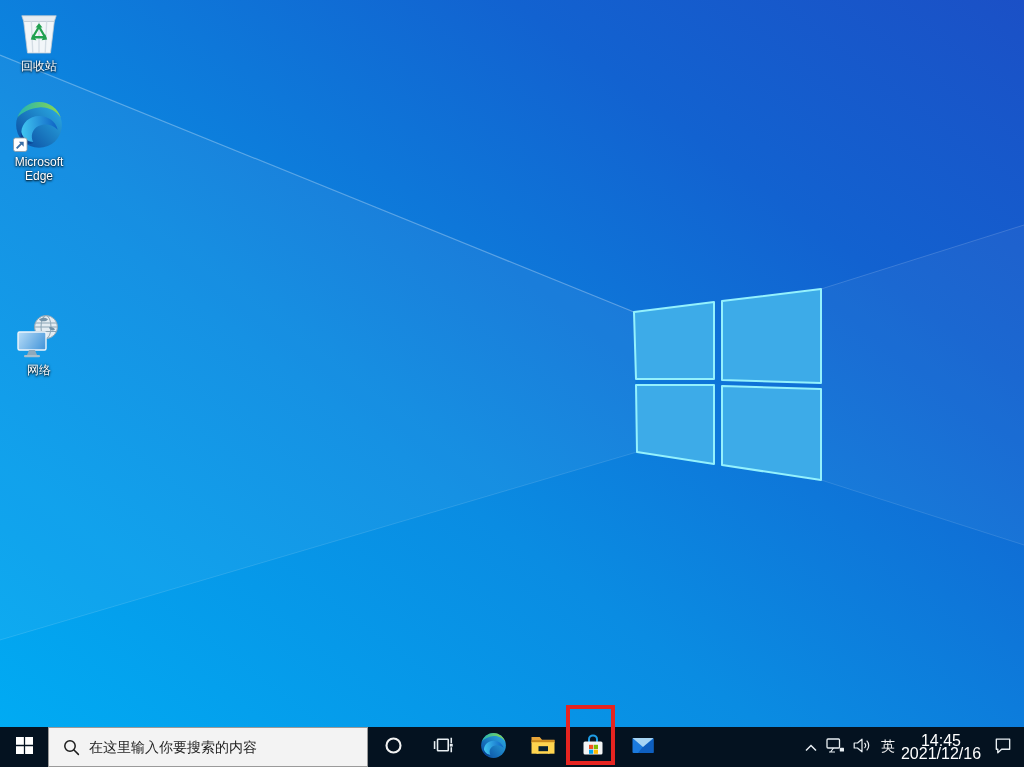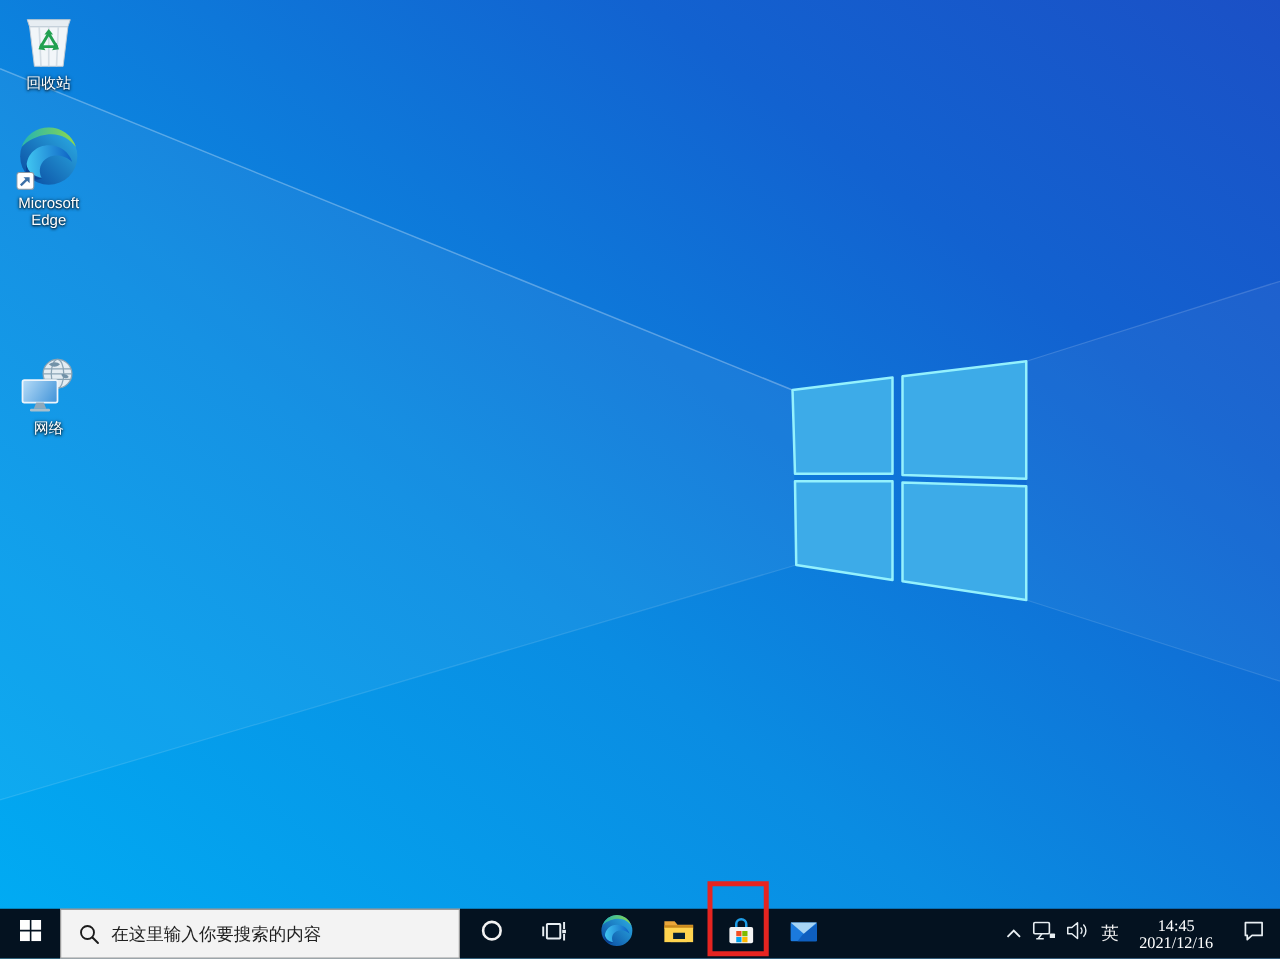--- a/index.html
+++ b/index.html
@@ -18,21 +18,21 @@
   .tb-btn { display:flex; align-items:center; justify-content:center; }
   #start-btn { width:48px; }
   #search-box { width:320px; background:#f3f3f3; border:1px solid #9a9a9a; display:flex; align-items:center; padding:16px 10px; }
   #search-box svg { flex:0 0 auto; margin:0 9px 0 4px; }
   #search-box input { flex:1; border:none; outline:none; background:transparent; font-size:14px; color:#1f1f1f; font-family:"Liberation Sans", sans-serif; }
   #search-box input::placeholder { color:#1f1f1f; opacity:1; }
   .app-slot { width:50px; }
   #tb-spacer { flex:1; }
   .tray-slot { display:flex; align-items:center; justify-content:center; }
   #tray-ime { font-size:14px; color:#f2f2f2; width:24px; }
-  #tray-clock { width:82px; flex-direction:column; color:#fff; font-size:13px; line-height:13px; text-align:center;font-family:Liberation Serif, serif; }
+  #tray-clock { width:82px; flex-direction:column; color:#fff; font-size:16px; line-height:13px; text-align:center; }
   #tray-notif { width:42px; }
 
   
   #highlight-box { position:absolute; left:566px; top:705px; width:49px; height:60px; border:4px solid #e62420; z-index:9; }
 </style>
 </head>
 <body>
 
 <div id="stage">
 
@@ -91,21 +91,21 @@
         <path d="M23,18.5 L29.5,29.5 H16.5 Z" fill="none" stroke="#21a050" stroke-width="2.4" stroke-linejoin="round"></path>
         <polygon points="23,14.8 26.6,19.4 19.4,19.4" fill="#21a050"></polygon>
         <polygon points="31.6,31.8 25.8,32.6 29.4,26.4" fill="#21a050"></polygon>
         <polygon points="14.4,31.8 16.6,26.4 20.2,32.6" fill="#21a050"></polygon>
       </svg>
     </span>
     <span class="lbl">回收站</span>
   </div>
 
 
-  <div class="dicon" style="top:286px">
+  <div class="dicon" style="top:314px">
     <span class="ic">
       <svg width="46" height="46" viewBox="0 0 46 46">
         <defs>
           <linearGradient id="netg" x1="2" y1="18" x2="30" y2="36" gradientUnits="userSpaceOnUse">
             <stop offset="0" stop-color="#b8ddf8"></stop>
               <stop offset="1" stop-color="#3f92d8"></stop>
           </linearGradient>
         </defs>
         <circle cx="30" cy="13" r="11.5" fill="#e3ecf2" stroke="#8aa4b5" stroke-width="1"></circle>
         <ellipse cx="30" cy="13" rx="5" ry="11.5" fill="none" stroke="#8aa4b5" stroke-width="1"></ellipse>

